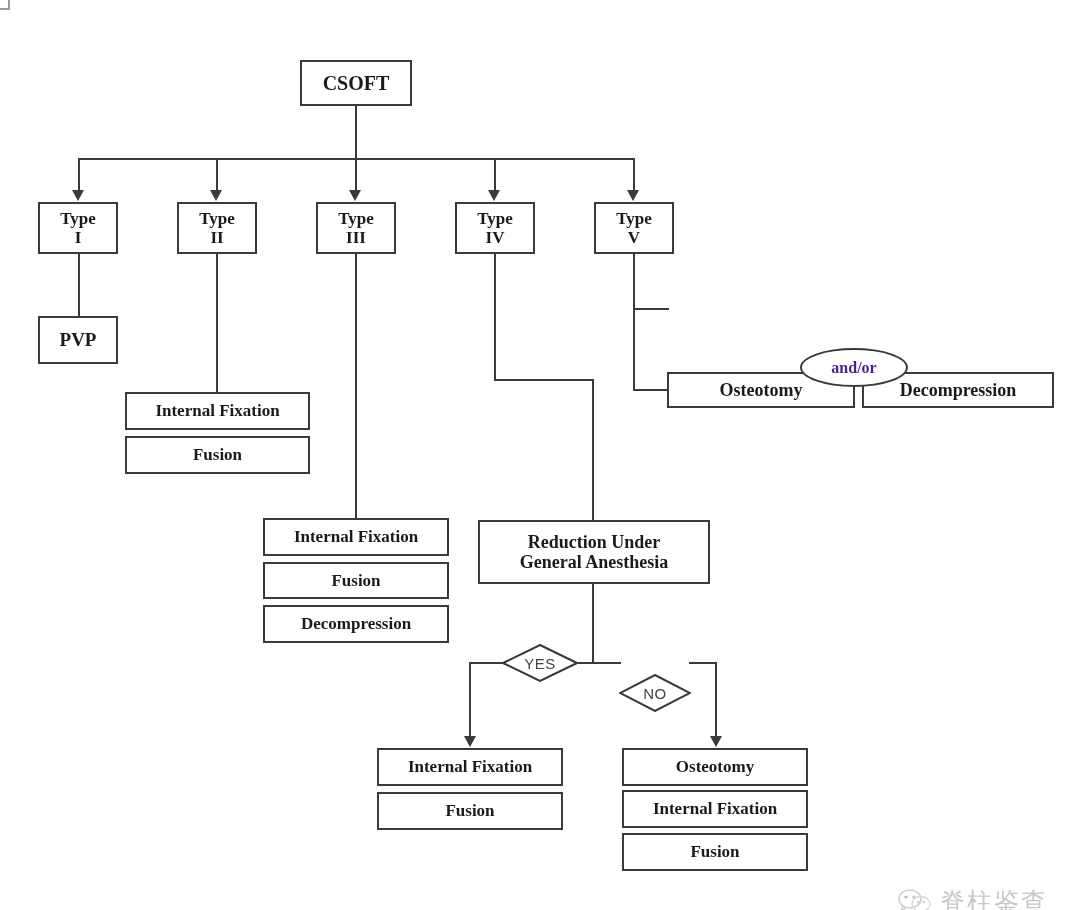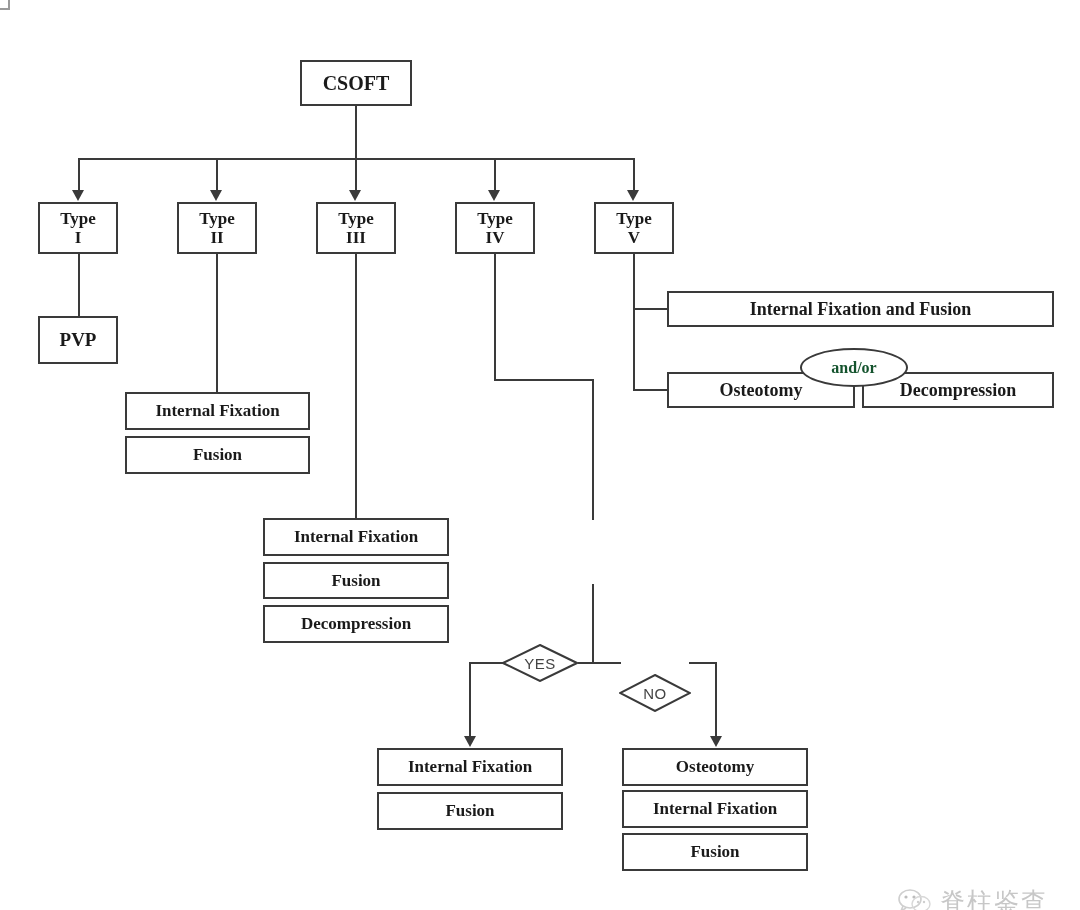--- a/index.html
+++ b/index.html
@@ -76,21 +76,21 @@
   
   .ellipse {
     position: absolute;
     border: 2px solid #3a3a3a;
     border-radius: 50%;
     background: #ffffff;
     display: flex;
     align-items: center;
     justify-content: center;
     font-weight: bold;
-    color: #14532d;
+    color: #4c1d95;
     z-index: 9;
   }
 
   
   #watermark {
     position: absolute;
     display: flex;
     align-items: center;
     gap: 8px;
     color: #c9c9c9;
@@ -182,20 +182,24 @@
     <span class="txt">Fusion</span>
   </div>
   <div class="node" style="left:263px; top:605px; width:186px; height:38px; font-size:17px;">
     <span class="txt">Decompression</span>
   </div>
 
   <div class="ln v" style="left:494px; top:254px; height:126px;"></div>
   <div class="ln h" style="left:494px; top:379px; width:100px;"></div>
   <div class="ln v" style="left:592px; top:379px; height:141px;"></div>
 
+  <div class="node" style="left:478px; top:520px; width:232px; height:64px; font-size:18px;">
+    <span class="txt">Reduction Under
+General Anesthesia</span>
+  </div>
 
   <div class="ln v" style="left:592px; top:584px; height:78px;"></div>
 
   <div class="diamond" style="left:502px; top:644px; width:76px; height:38px;">
     <svg class="dshape" viewBox="0 0 76 38" preserveAspectRatio="none">
       <polygon points="38,1 75,19 38,37 1,19" fill="#ffffff" stroke="#3a3a3a" stroke-width="2"></polygon>
     </svg>
     <span class="dlabel">YES</span>
   </div>
 
@@ -231,23 +235,20 @@
     <span class="txt">Internal Fixation</span>
   </div>
   <div class="node" style="left:622px; top:833px; width:186px; height:38px; font-size:17px;">
     <span class="txt">Fusion</span>
   </div>
 
   <div class="ln v" style="left:633px; top:254px; height:136px;"></div>
   <div class="ln h" style="left:633px; top:308px; width:36px;"></div>
   <div class="ln h" style="left:633px; top:389px; width:36px;"></div>
 
-  <div class="node" style="left:667px; top:291px; width:387px; height:36px; font-size:18px;">
-    <span class="txt">Internal Fixation and Fusion</span>
-  </div>
 
   <div class="node" style="left:667px; top:372px; width:188px; height:36px; font-size:18px;">
     <span class="txt">Osteotomy</span>
   </div>
   <div class="node" style="left:862px; top:372px; width:192px; height:36px; font-size:18px;">
     <span class="txt">Decompression</span>
   </div>
 
   <div class="ellipse" style="left:800px; top:348px; width:104px; height:35px; font-size:16px;">
     <span class="txt">and/or</span>

